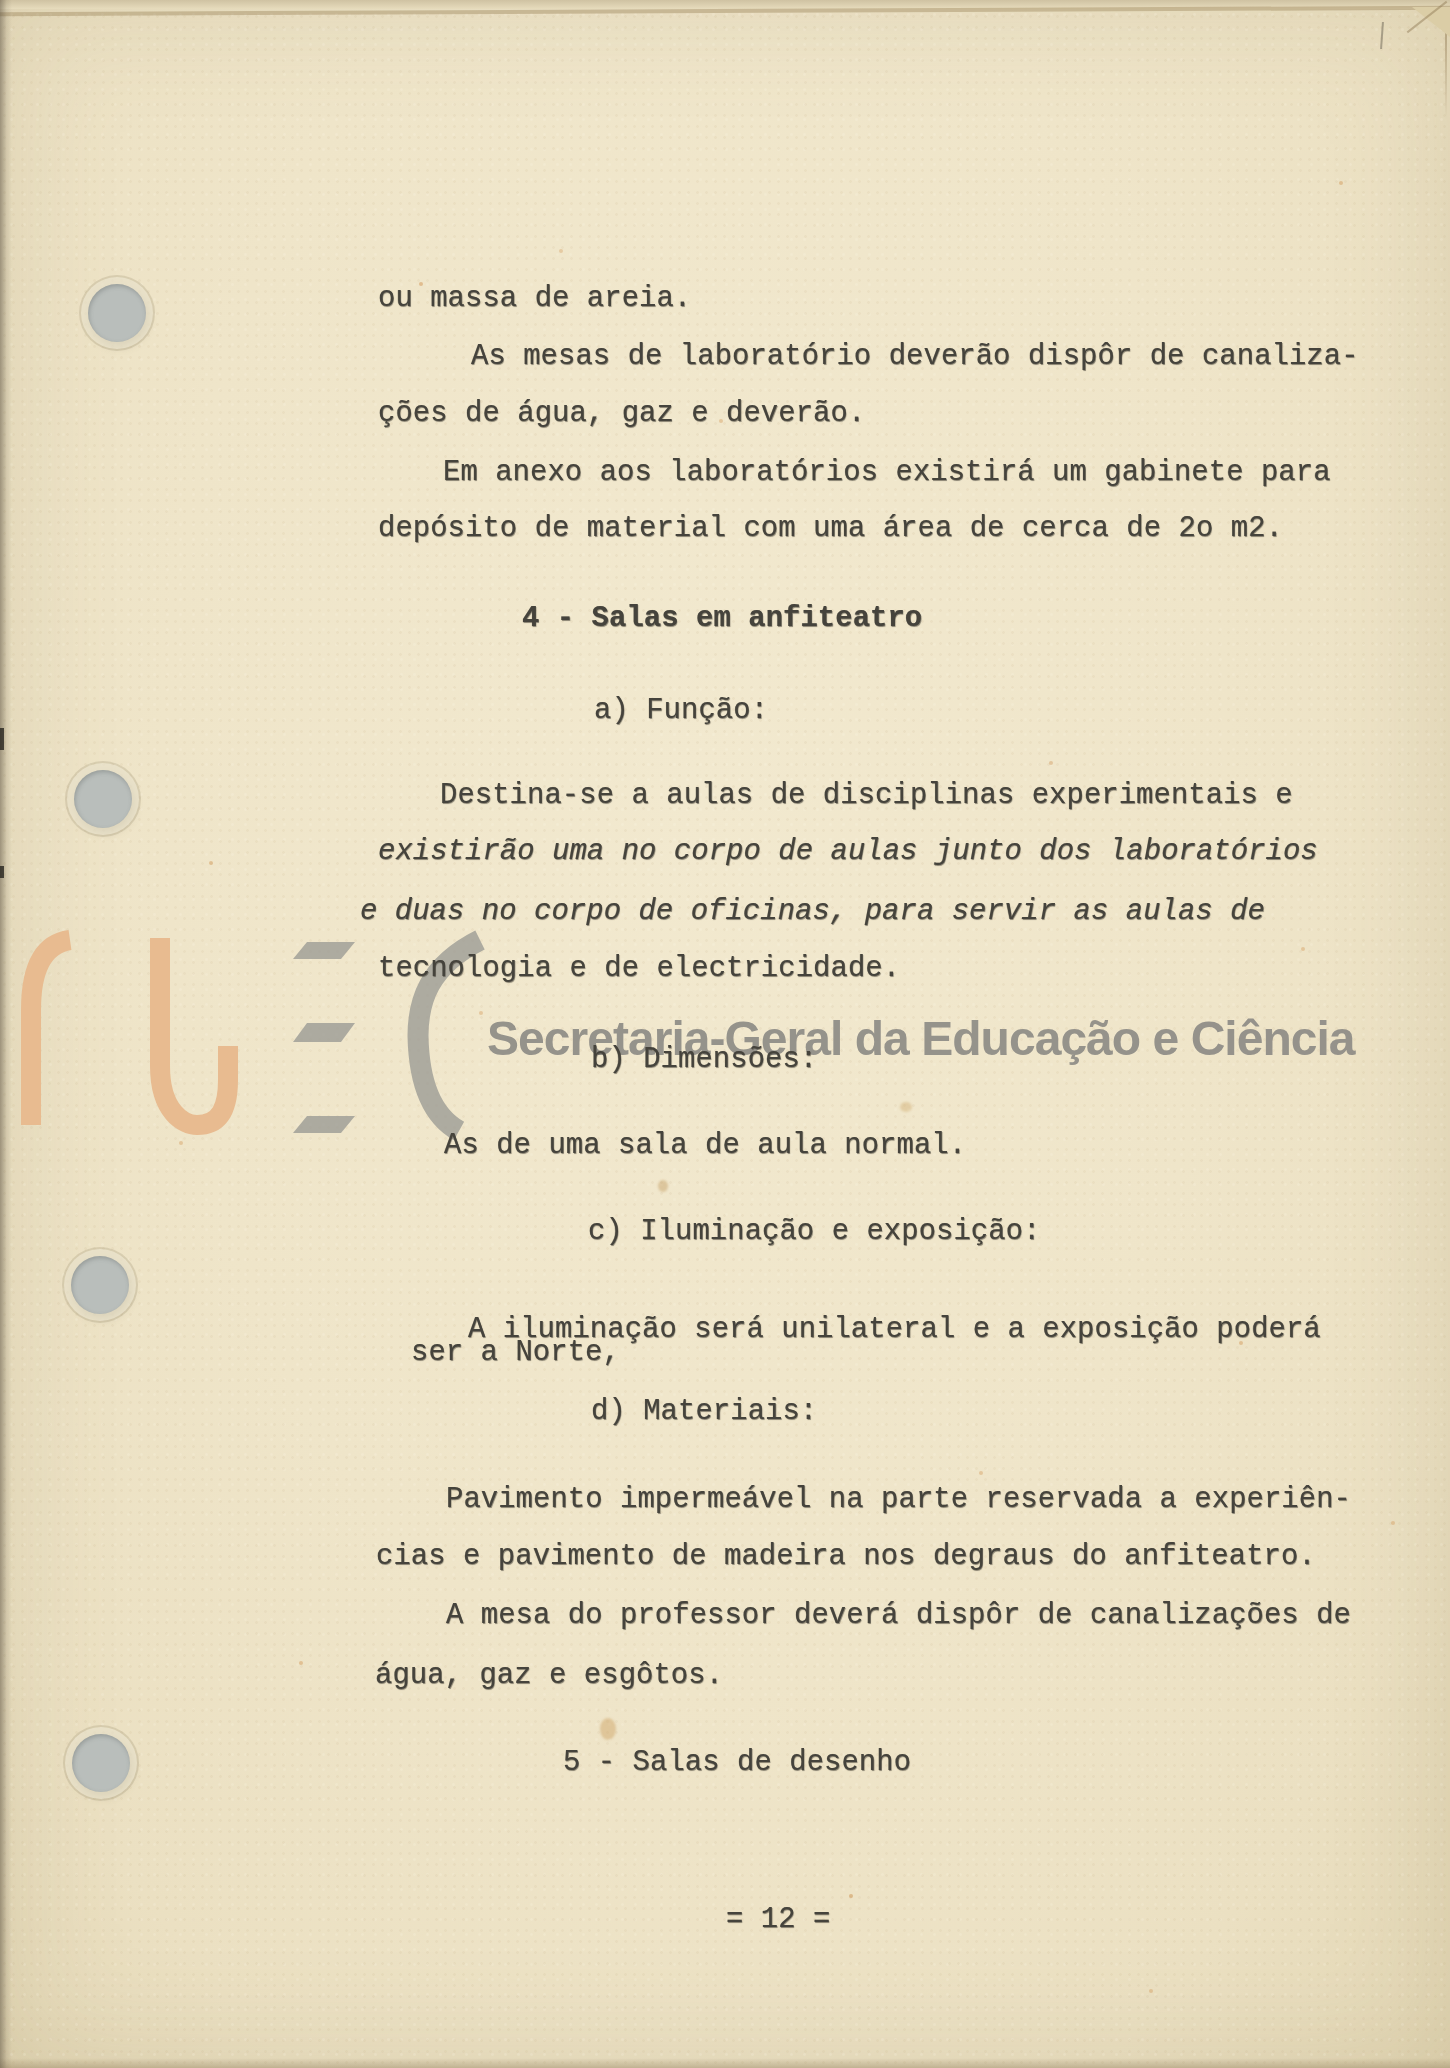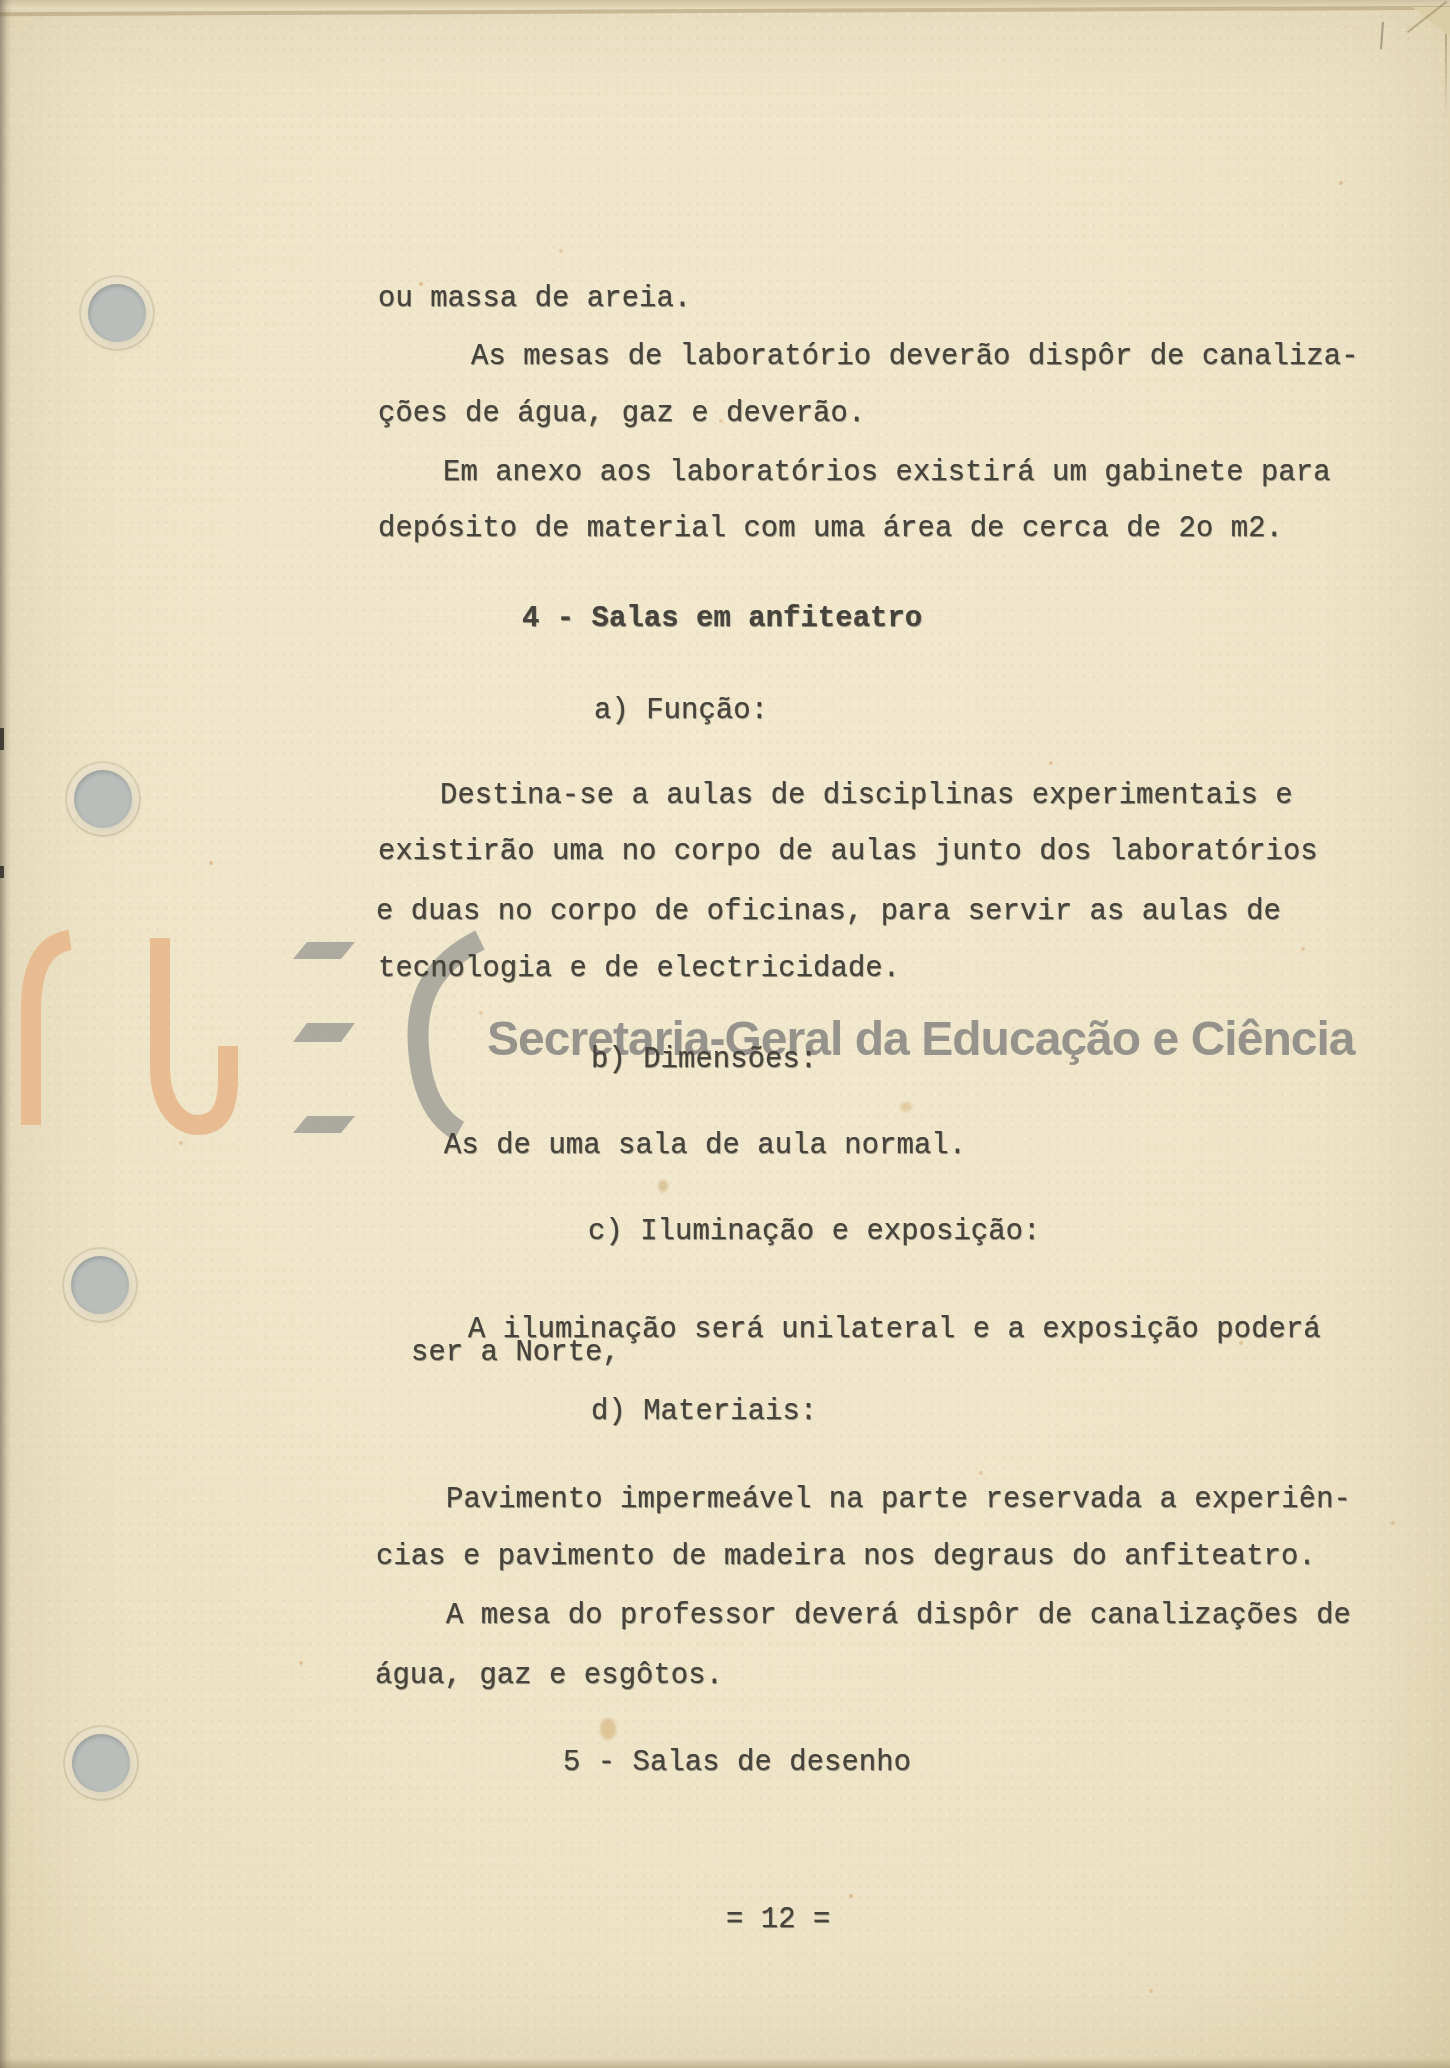--- a/index.html
+++ b/index.html
@@ -141,22 +141,22 @@
 <div class="wm-text">Secretaria-Geral da Educação e Ciência</div>
 
 <div class="tline" style="left:378px; top:282px;">ou massa de areia.</div>
 <div class="tline" style="left:445px; top:340px;margin-left:26px;">As mesas de laboratório deverão dispôr de canaliza-</div>
 <div class="tline" style="left:378px; top:397px;">ções de água, gaz e deverão.</div>
 <div class="tline" style="left:443px; top:456px;">Em anexo aos laboratórios existirá um gabinete para</div>
 <div class="tline" style="left:378px; top:512px;">depósito de material com uma área de cerca de 2o m2.</div>
 <div class="tline" style="left:522px; top:602px;font-weight:bold;">4 - Salas em anfiteatro</div>
 <div class="tline" style="left:594px; top:694px;">a) Função:</div>
 <div class="tline" style="left:440px; top:779px;">Destina-se a aulas de disciplinas experimentais e</div>
-<div class="tline" style="left:378px; top:835px;">existirão uma no corpo de aulas junto dos laboratórios</div>
-<div class="tline" style="left:376px; top:895px;">e duas no corpo de oficinas, para servir as aulas de</div>
+<div class="tline" style="left:378px; top:835px;font-style:italic;">existirão uma no corpo de aulas junto dos laboratórios</div>
+<div class="tline" style="left:360px; top:895px;font-style:italic;">e duas no corpo de oficinas, para servir as aulas de</div>
 <div class="tline" style="left:378px; top:952px;">tecnologia e de electricidade.</div>
 <div class="tline" style="left:591px; top:1043px;">b) Dimensões:</div>
 <div class="tline" style="left:444px; top:1129px;">As de uma sala de aula normal.</div>
 <div class="tline" style="left:588px; top:1215px;">c) Iluminação e exposição:</div>
 <div class="tline" style="left:468px; top:1279px;margin-top:34px;">A iluminação será unilateral e a exposição poderá</div>
 <div class="tline" style="left:411px; top:1336px;">ser a Norte,</div>
 <div class="tline" style="left:591px; top:1395px;">d) Materiais:</div>
 <div class="tline" style="left:446px; top:1483px;">Pavimento impermeável na parte reservada a experiên-</div>
 <div class="tline" style="left:376px; top:1540px;">cias e pavimento de madeira nos degraus do anfiteatro.</div>
 <div class="tline" style="left:446px; top:1599px;">A mesa do professor deverá dispôr de canalizações de</div>

